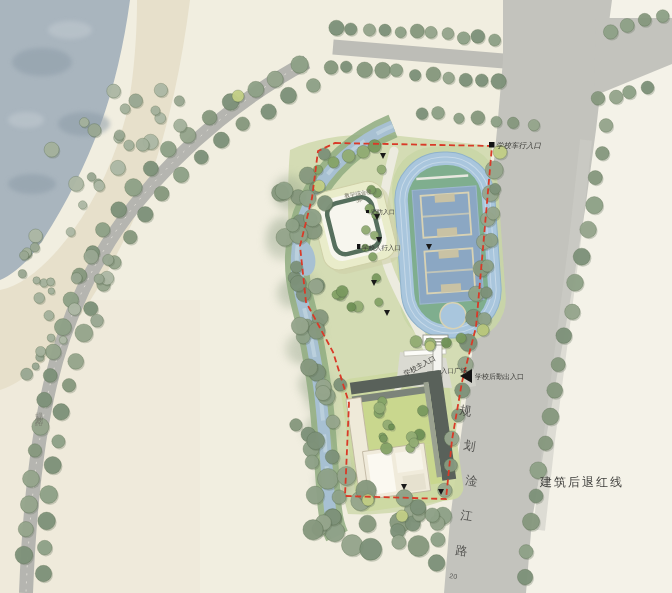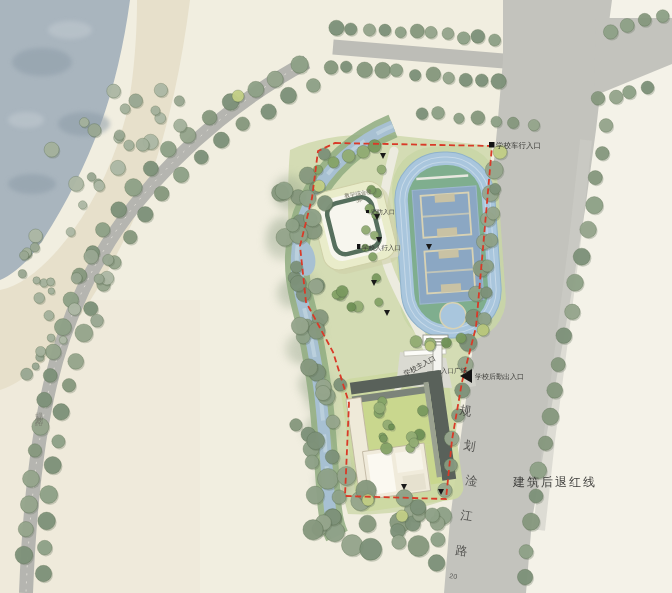--- a/index.html
+++ b/index.html
@@ -751,32 +751,32 @@
         <polygon points="401,484 407,484 404,490"></polygon>
         <polygon points="438,489 444,489 441,495"></polygon>
       </g>
   <polygon points="472,369 472,383 460,376" fill="#141414"></polygon>
   <rect x="357" y="244" width="3.4" height="5" fill="#141414"></rect>
   <rect x="366" y="210" width="3" height="3" fill="#141414"></rect>
   <rect x="489" y="142" width="5.5" height="5.5" fill="#141414"></rect>
 </svg>
 
 <div id="labels">
-  <div class="lbl setback" style="left:513px;top:474px;">建筑后退红线</div>
+  <div class="lbl setback" style="left:540px;top:474px;">建筑后退红线</div>
 
   <div class="lbl roadchar" style="left:461px;top:402px;">规</div>
   <div class="lbl roadchar" style="left:465px;top:437px;">划</div>
   <div class="lbl roadchar" style="left:467px;top:472px;">淦</div>
   <div class="lbl roadchar" style="left:462px;top:507px;">江</div>
   <div class="lbl roadchar" style="left:457px;top:542px;">路</div>
   <div class="lbl roadw" style="left:450px;top:572px;">20</div>
 
   <div class="lbl leftroad" style="left:32px;top:406px;">规划路</div>
 
-  <div class="lbl" style="left:496px;top:141px;font-size:7.5px;">学校车行入口</div>
+  <div class="lbl" style="left:496px;top:141px;font-size:7.5px;font-style:italic;">学校车行入口</div>
 
   <div class="lbl tiny" style="left:402px;top:370px;transform:rotate(-28deg);">学校主入口</div>
 
   <div class="lbl tinier" style="left:441px;top:367px;">入口广场</div>
 
   <div class="lbl tiny" style="left:475px;top:372px;">学校后勤出入口</div>
 
   <div class="lbl tinier" style="left:362px;top:244px;">学校人行入口</div>
 
   <div class="lbl tinier" style="left:371px;top:208px;font-size:6px;">消防入口</div>

